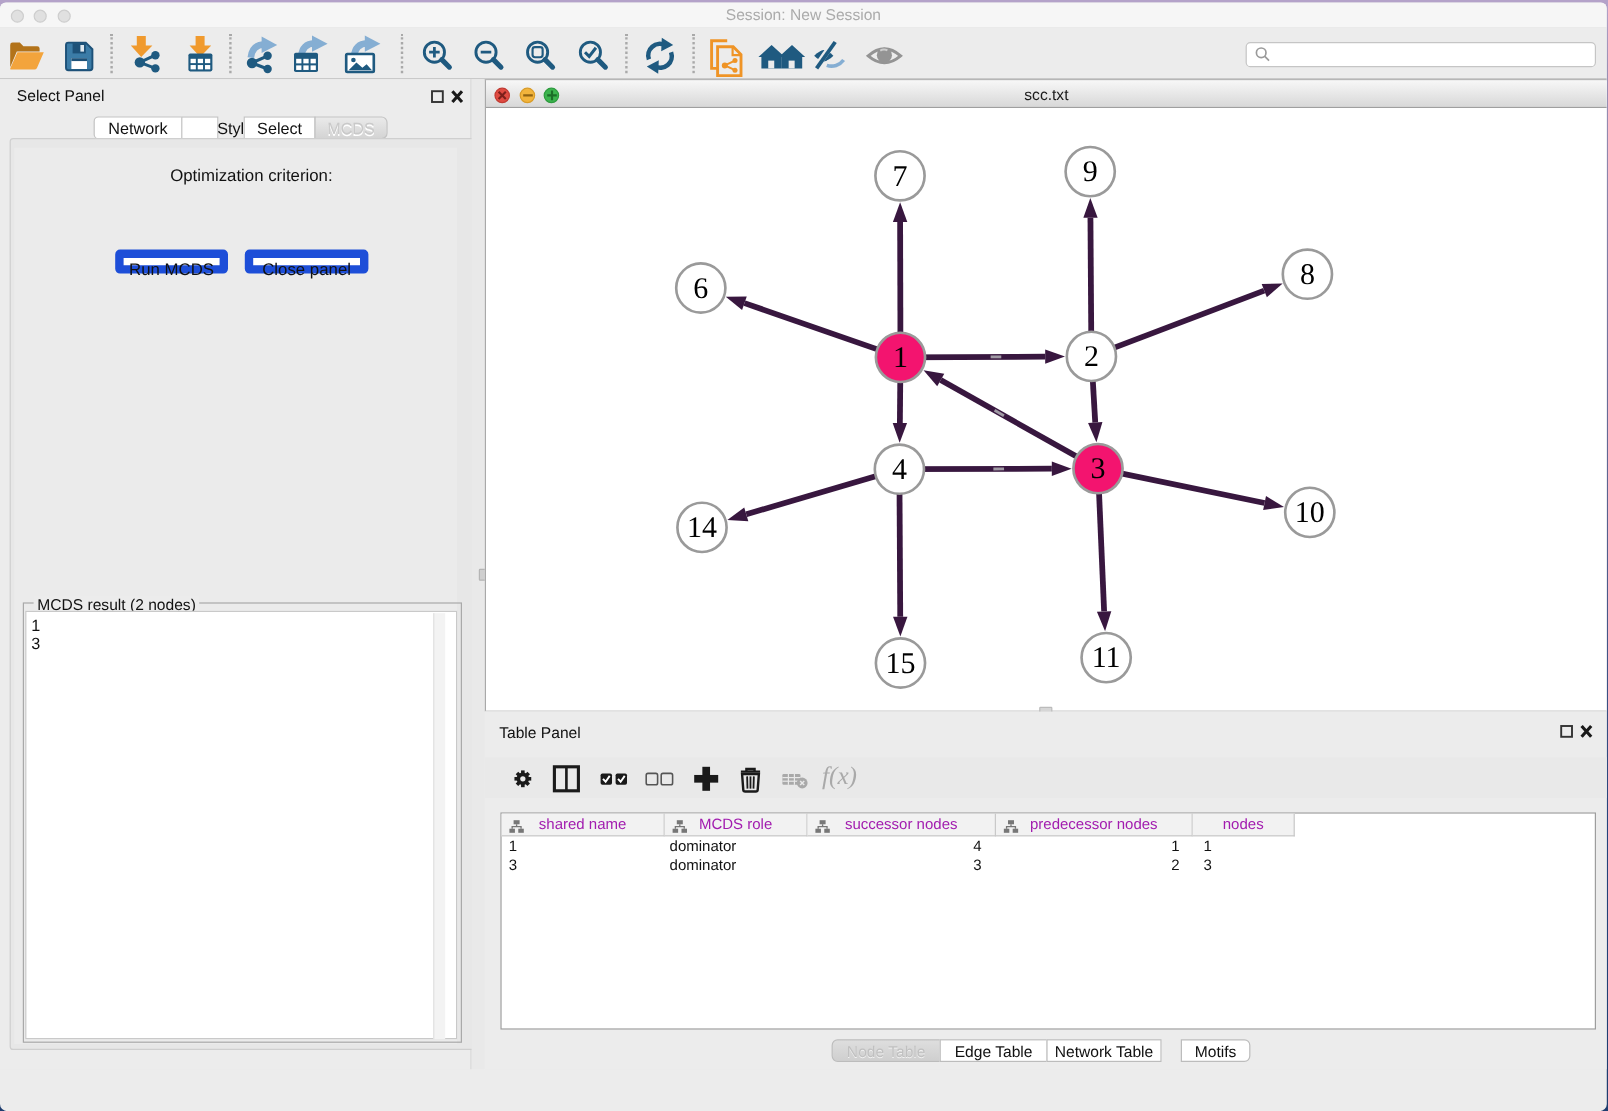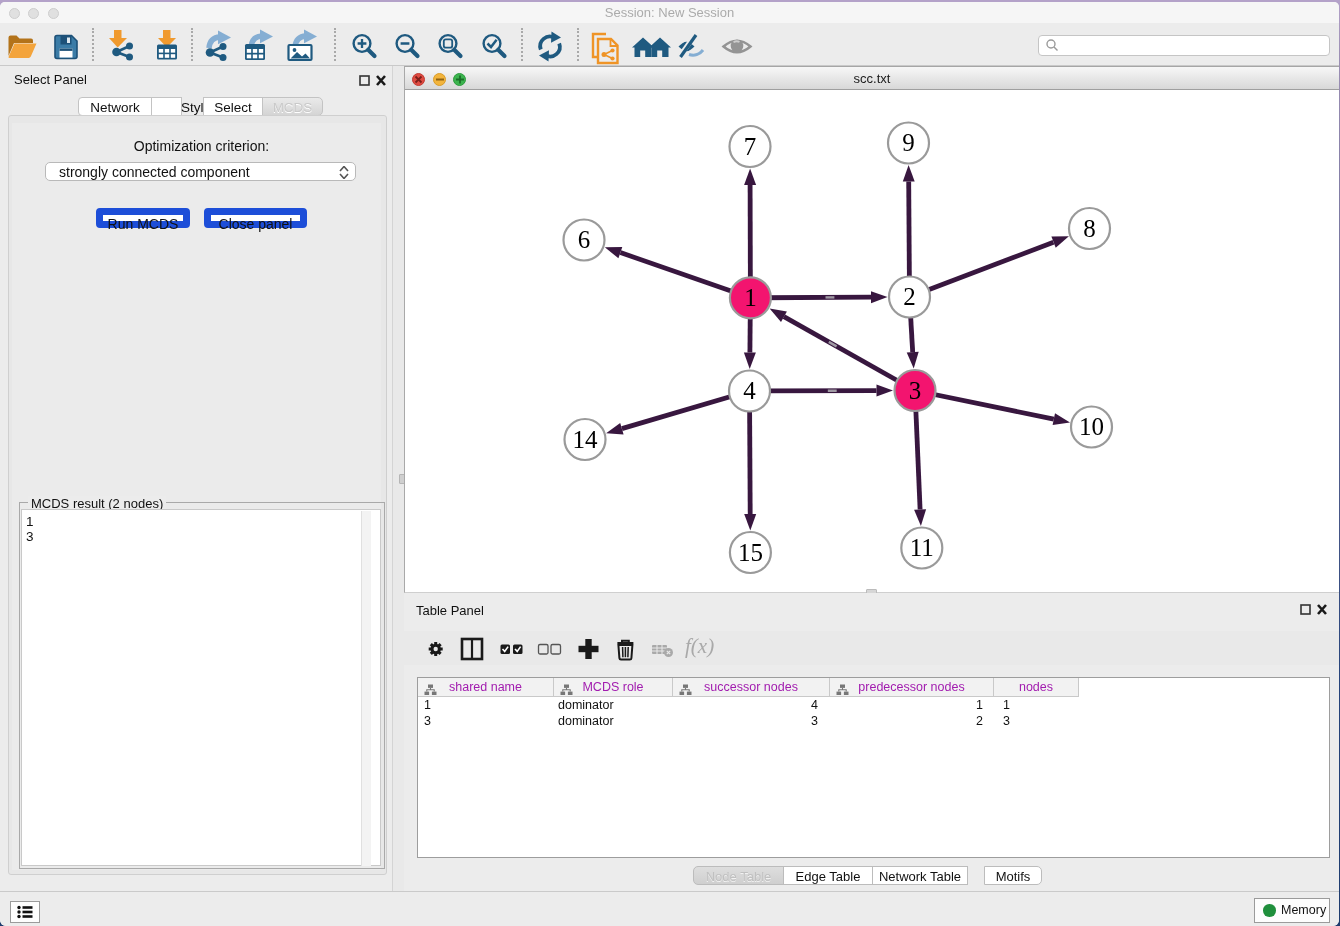--- a/index.html
+++ b/index.html
@@ -24,21 +24,21 @@
         border-left:2px dotted #a9a9a9;}
   .searchbox{position:absolute;left:1038px;top:12px;width:290px;height:19px;background:#fff;
              border:1px solid #c5c5c5;border-radius:4px;}
   
   .ctrlpanel{position:absolute;left:0;top:64px;width:393px;height:825px;background:#ececec;border-right:1px solid #d4d4d4;box-sizing:border-box;}
   .cp-title{position:absolute;left:14px;top:6px;font-size:13px;color:#111;}
   .tabs{position:absolute;left:78px;top:31px;height:19px;}
   .tab{position:absolute;top:0;height:19px;line-height:19px;text-align:center;font-size:13.5px;
        background:#fff;color:#111;border:1px solid #c3c3c3;box-sizing:border-box;}
   .tabpane{position:absolute;left:8px;top:49px;width:377px;height:758px;background:#e7e7e7;
-           border:1px solid #cfcfcf;border-radius:3px;}
+           border:1px solid #cfcfcf;border-radius:3px;padding-left:16px;}
   .innerpane{position:absolute;left:3px;top:7px;width:369px;height:747px;background:#ebebeb;}
   .optlabel{position:absolute;left:4px;top:22px;width:100%;text-align:center;font-size:14px;color:#111;}
   .dropdown{position:absolute;left:36px;top:46px;width:311px;height:19px;background:#fff;
             border:1px solid #b9b9b9;border-radius:5px;font-size:14px;color:#111;
             line-height:19px;padding-left:13px;box-sizing:border-box;}
   .btn{position:absolute;top:79px;height:20px;background:#fff;border:7px solid #1d4ed8;
        border-radius:4px;font-size:14px;color:#111;text-align:center;line-height:19px;
        box-sizing:border-box;margin-top:13px;}
   .fieldset{position:absolute;left:10px;top:386px;width:364px;height:365px;
             border:1px solid #a9a9a9;}
@@ -240,26 +240,20 @@
   </svg>
   <div class="tabs">
     <div class="tab" style="left:0px;width:74px;border-radius:4px 0 0 4px;">Network</div>
     <div class="tab" style="left:73px;width:31px;padding-left:29px;">Style</div>
     <div class="tab" style="left:125px;width:60px;">Select</div>
     <div class="tab" style="left:184px;width:61px;background:linear-gradient(#eaeaea,#d4d4d4);color:#c9c9c9;text-shadow:0 1px 0 #fff;border-radius:0 5px 5px 0;">MCDS</div>
   </div>
   <div class="tabpane">
     <div class="innerpane"></div>
     <div class="optlabel">Optimization criterion:</div>
-    <div class="dropdown">strongly connected component
-      <svg width="10" height="13" viewBox="0 0 10 13" style="position:absolute;right:6px;top:3px;">
-        <path d="M1 5 L5 0.5 L9 5" fill="none" stroke="#555" stroke-width="1.6"></path>
-        <path d="M1 8 L5 12.5 L9 8" fill="none" stroke="#555" stroke-width="1.6"></path>
-      </svg>
-    </div>
     <div class="btn" style="left:87px;width:94px;">Run MCDS</div>
     <div class="btn" style="left:195px;width:103px;">Close panel</div>
     <div class="fieldset">
       <div class="legend">MCDS result (2 nodes)</div>
       <div class="resultbox">
         <div style="position:absolute;left:4px;top:4px;font-size:13.5px;color:#111;line-height:15px;">1<br>3</div>
         <div class="scrtrack"></div>
       </div>
     </div>
   </div>
@@ -427,29 +421,13 @@
 <div class="tcell" style="left:585px;top:35px;">3</div>
       </div>
   <div class="bottomtabs">
     <div class="btab" style="left:0px;width:91px;background:linear-gradient(#dedede,#cfcfcf);color:#c0c0c0;text-shadow:0 1px 0 #f2f2f2;border-radius:5px 0 0 5px;">Node Table</div>
     <div class="btab" style="left:90px;width:90px;">Edge Table</div>
     <div class="btab" style="left:179px;width:96px;">Network Table</div>
     <div class="btab" style="left:291px;width:58px;border-radius:0 5px 5px 0;">Motifs</div>
   </div>
 </div>
 
-<div class="statusbar">
-  <div class="listbtn">
-    <svg width="16" height="14" viewBox="0 0 16 14" style="position:absolute;left:6px;top:3px;">
-      <circle cx="2" cy="2.5" r="1.7" fill="#111"></circle>
-          <rect x="5.5" y="1.2" width="10" height="2.6" fill="#111"></rect>
-      <circle cx="2" cy="7" r="1.7" fill="#111"></circle>
-          <rect x="5.5" y="5.7" width="10" height="2.6" fill="#111"></rect>
-      <circle cx="2" cy="11.5" r="1.7" fill="#111"></circle>
-          <rect x="5.5" y="10.2" width="10" height="2.6" fill="#111"></rect>
-    </svg>
-  </div>
-  <div class="membtn">
-    <span style="position:absolute;left:8px;top:5px;width:12.5px;height:12.5px;border-radius:50%;background:#1f8f3c;"></span>
-    <span style="position:absolute;left:26px;top:4px;">Memory</span>
-  </div>
-</div>
 </div>
 
 </body></html>

